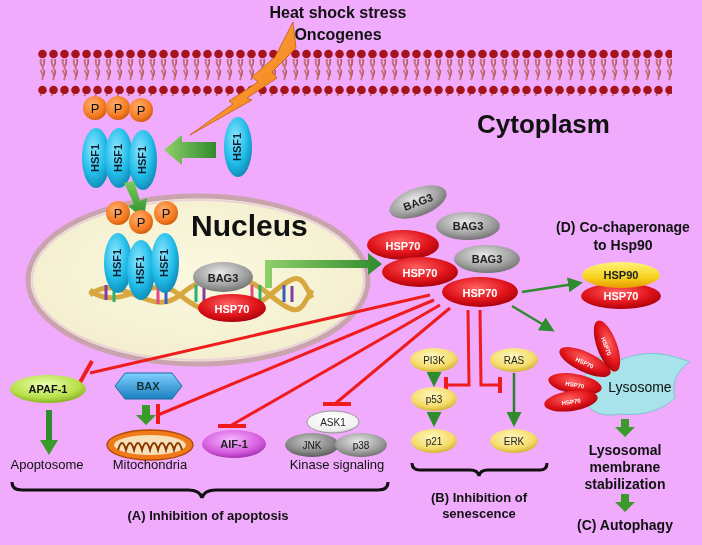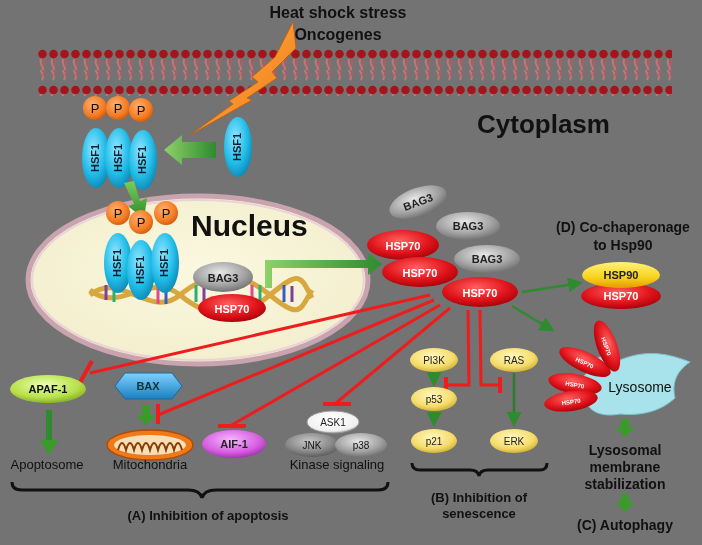--- a/index.html
+++ b/index.html
@@ -1,16 +1,16 @@
 <!DOCTYPE html>
 <html><head>
 <meta charset="utf-8">
 <style>
   html, body { margin: 0; padding: 0; background: #ffffff; }
-  #stage { position: relative; width: 702px; height: 545px; overflow: hidden; background: #737373; }
+  #stage { position: relative; width: 702px; height: 545px; overflow: hidden; background: #f0abfc; }
   svg { position: absolute; left: 0; top: 0; }
   .lbl { font-family: "Liberation Sans", sans-serif; }
   .bold { font-weight: bold; }
 </style>
 </head>
 <body>
 
 <div id="stage">
 <svg width="702" height="545" viewBox="0 0 702 545" xmlns="http://www.w3.org/2000/svg">
   <defs>

